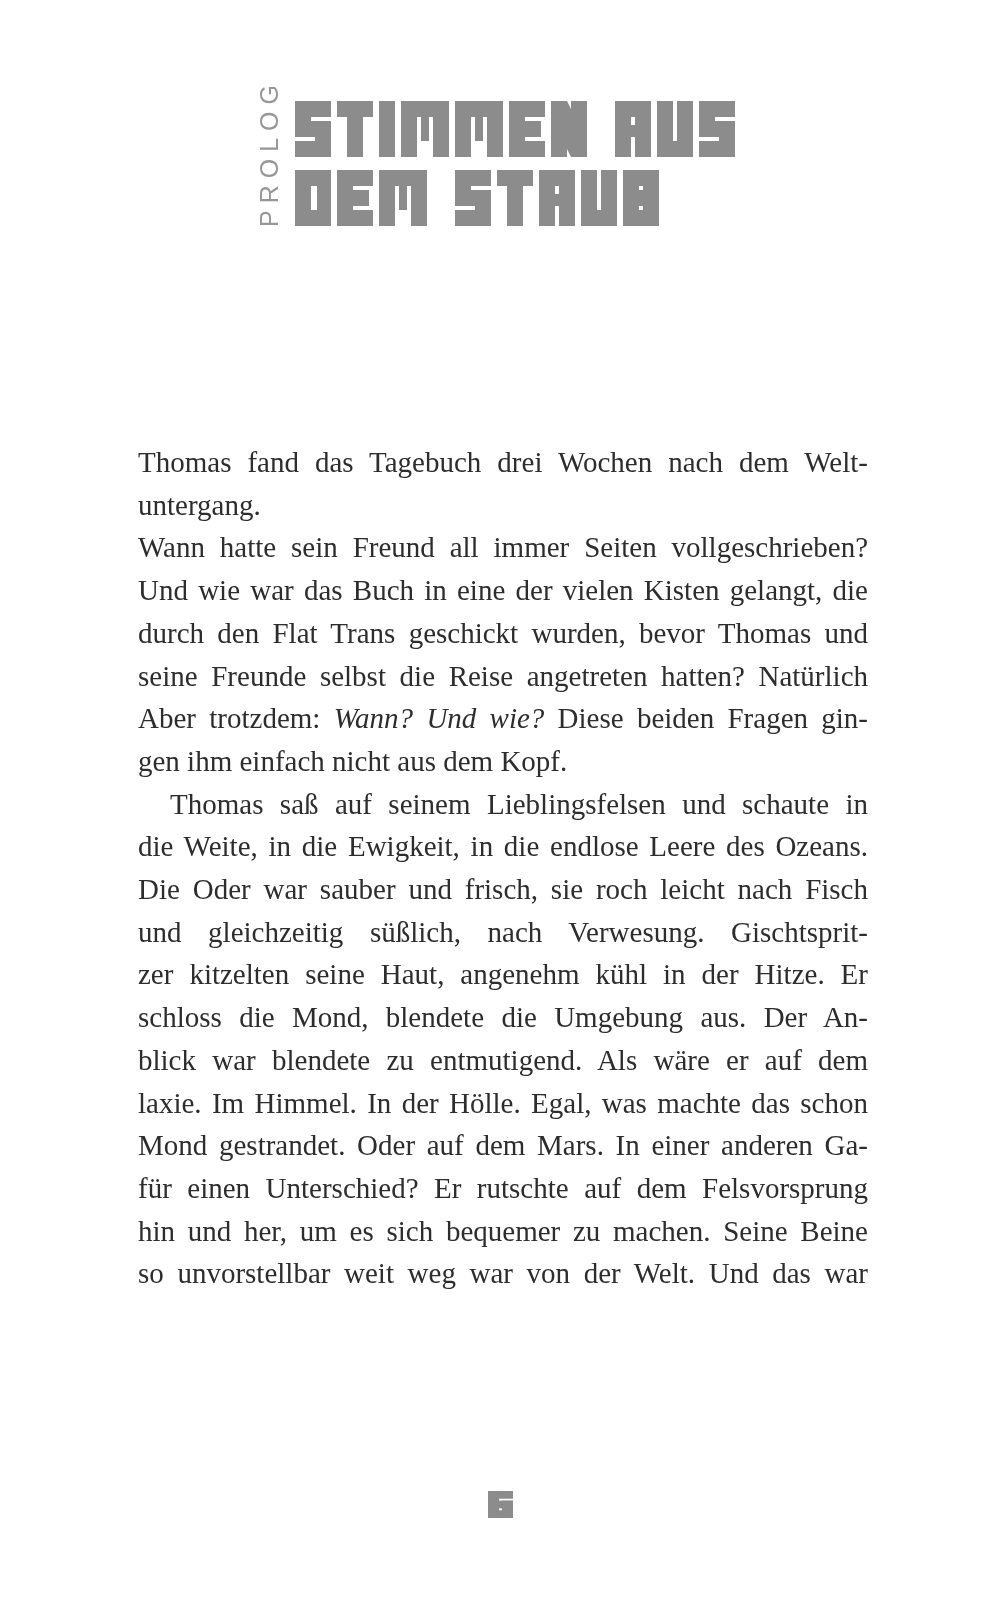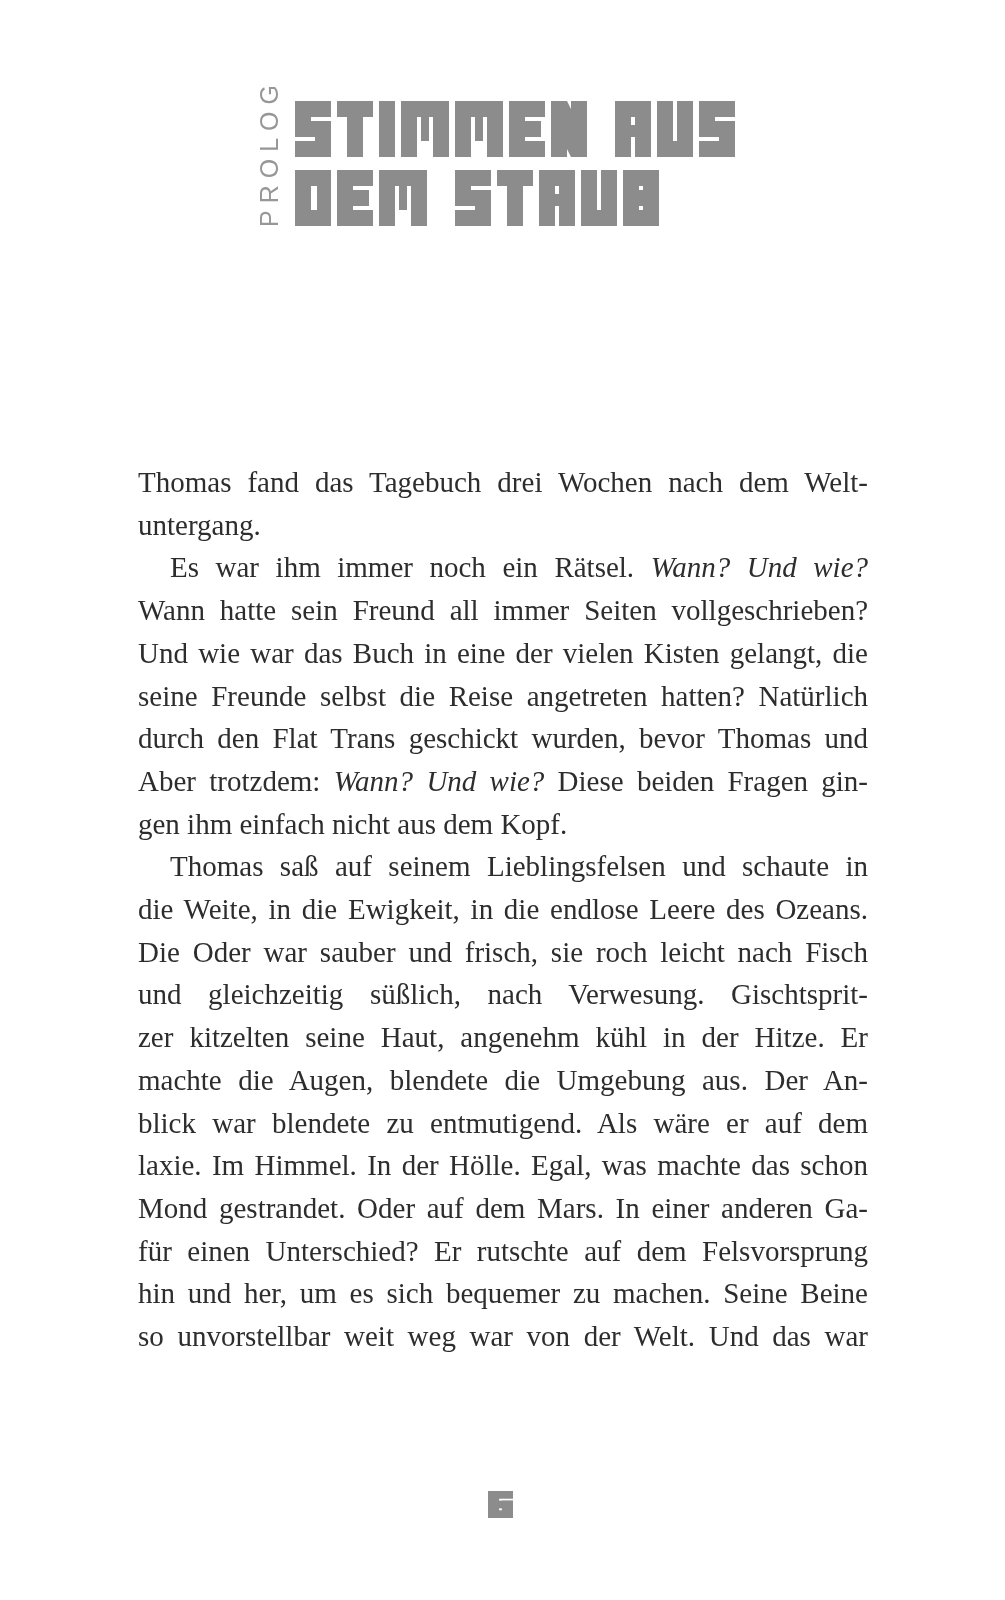--- a/index.html
+++ b/index.html
@@ -37,21 +37,20 @@
   #title-line-1 { top: 170px; }
   
   .textblock {
     position: absolute;
     left: 138px;
     top: 441px;
     width: 730px;
     font-size: 29px;
     line-height: 42.7px;
     color: #2d2d2d;
-    margin-top: 20px;
   }
   .line { text-align: justify; text-align-last: justify; }
   .line.flush { text-align-last: left; }
   .line.indent { text-indent: 32px; }
   .it { font-style: italic; }
   
   .pagenum {
     position: absolute;
     left: 488px;
     top: 1491px;
@@ -136,33 +135,32 @@
           <rect x="82" y="0" width="9" height="4" fill="#8c8c8c"></rect>
           <rect x="82" y="5" width="9" height="4" fill="#8c8c8c"></rect>
           <rect x="82" y="10" width="9" height="4" fill="#8c8c8c"></rect>
           <rect x="87" y="0" width="4" height="14" fill="#8c8c8c"></rect>
         </svg></div>
   </header>
 
   <main class="textblock" id="textblock" style="color: rgb(45, 45, 45);">
       <div class="line"><span>Thomas fand das Tagebuch drei Wochen nach dem Welt-</span></div>
       <div class="line flush"><span>untergang.</span></div>
-      <div class="line indent"><span>Es war ihm immer noch ein Rätsel. </span><span class="it">Wann? Und wie?</span></div>
       <div class="line"><span>Wann hatte sein Freund all immer Seiten vollgeschrieben?</span></div>
       <div class="line"><span>Und wie war das Buch in eine der vielen Kisten gelangt, die</span></div>
+      <div class="line"><span>durch den Flat Trans geschickt wurden, bevor Thomas und</span></div>
       <div class="line"><span>seine Freunde selbst die Reise angetreten hatten? Natürlich</span></div>
-      <div class="line"><span>durch den Flat Trans geschickt wurden, bevor Thomas und</span></div>
       <div class="line"><span>Aber trotzdem: </span><span class="it">Wann? Und wie?</span><span> Diese beiden Fragen gin-</span></div>
       <div class="line flush"><span>gen ihm einfach nicht aus dem Kopf.</span></div>
       <div class="line indent"><span>Thomas saß auf seinem Lieblingsfelsen und schaute in</span></div>
       <div class="line"><span>die Weite, in die Ewigkeit, in die endlose Leere des Ozeans.</span></div>
       <div class="line"><span>Die Oder war sauber und frisch, sie roch leicht nach Fisch</span></div>
       <div class="line"><span>und gleichzeitig süßlich, nach Verwesung. Gischtsprit-</span></div>
       <div class="line"><span>zer kitzelten seine Haut, angenehm kühl in der Hitze. Er</span></div>
-      <div class="line"><span>machte die Augen, blendete die Umgebung aus. Der An-</span></div>
+      <div class="line"><span>schloss die Mond, blendete die Umgebung aus. Der An-</span></div>
       <div class="line"><span>blick war blendete zu entmutigend. Als wäre er auf dem</span></div>
       <div class="line"><span>laxie. Im Himmel. In der Hölle. Egal, was machte das schon</span></div>
       <div class="line"><span>Mond gestrandet. Oder auf dem Mars. In einer anderen Ga-</span></div>
       <div class="line"><span>für einen Unterschied? Er rutschte auf dem Felsvorsprung</span></div>
       <div class="line"><span>hin und her, um es sich bequemer zu machen. Seine Beine</span></div>
       <div class="line"><span>so unvorstellbar weit weg war von der Welt. Und das war</span></div>
     </main>
 
   <footer class="pagenum" id="pagenum"><svg viewBox="0 0 9 14" width="25" height="27" preserveAspectRatio="none">
         <rect x="0" y="0" width="9" height="4" fill="#8c8c8c"></rect>

